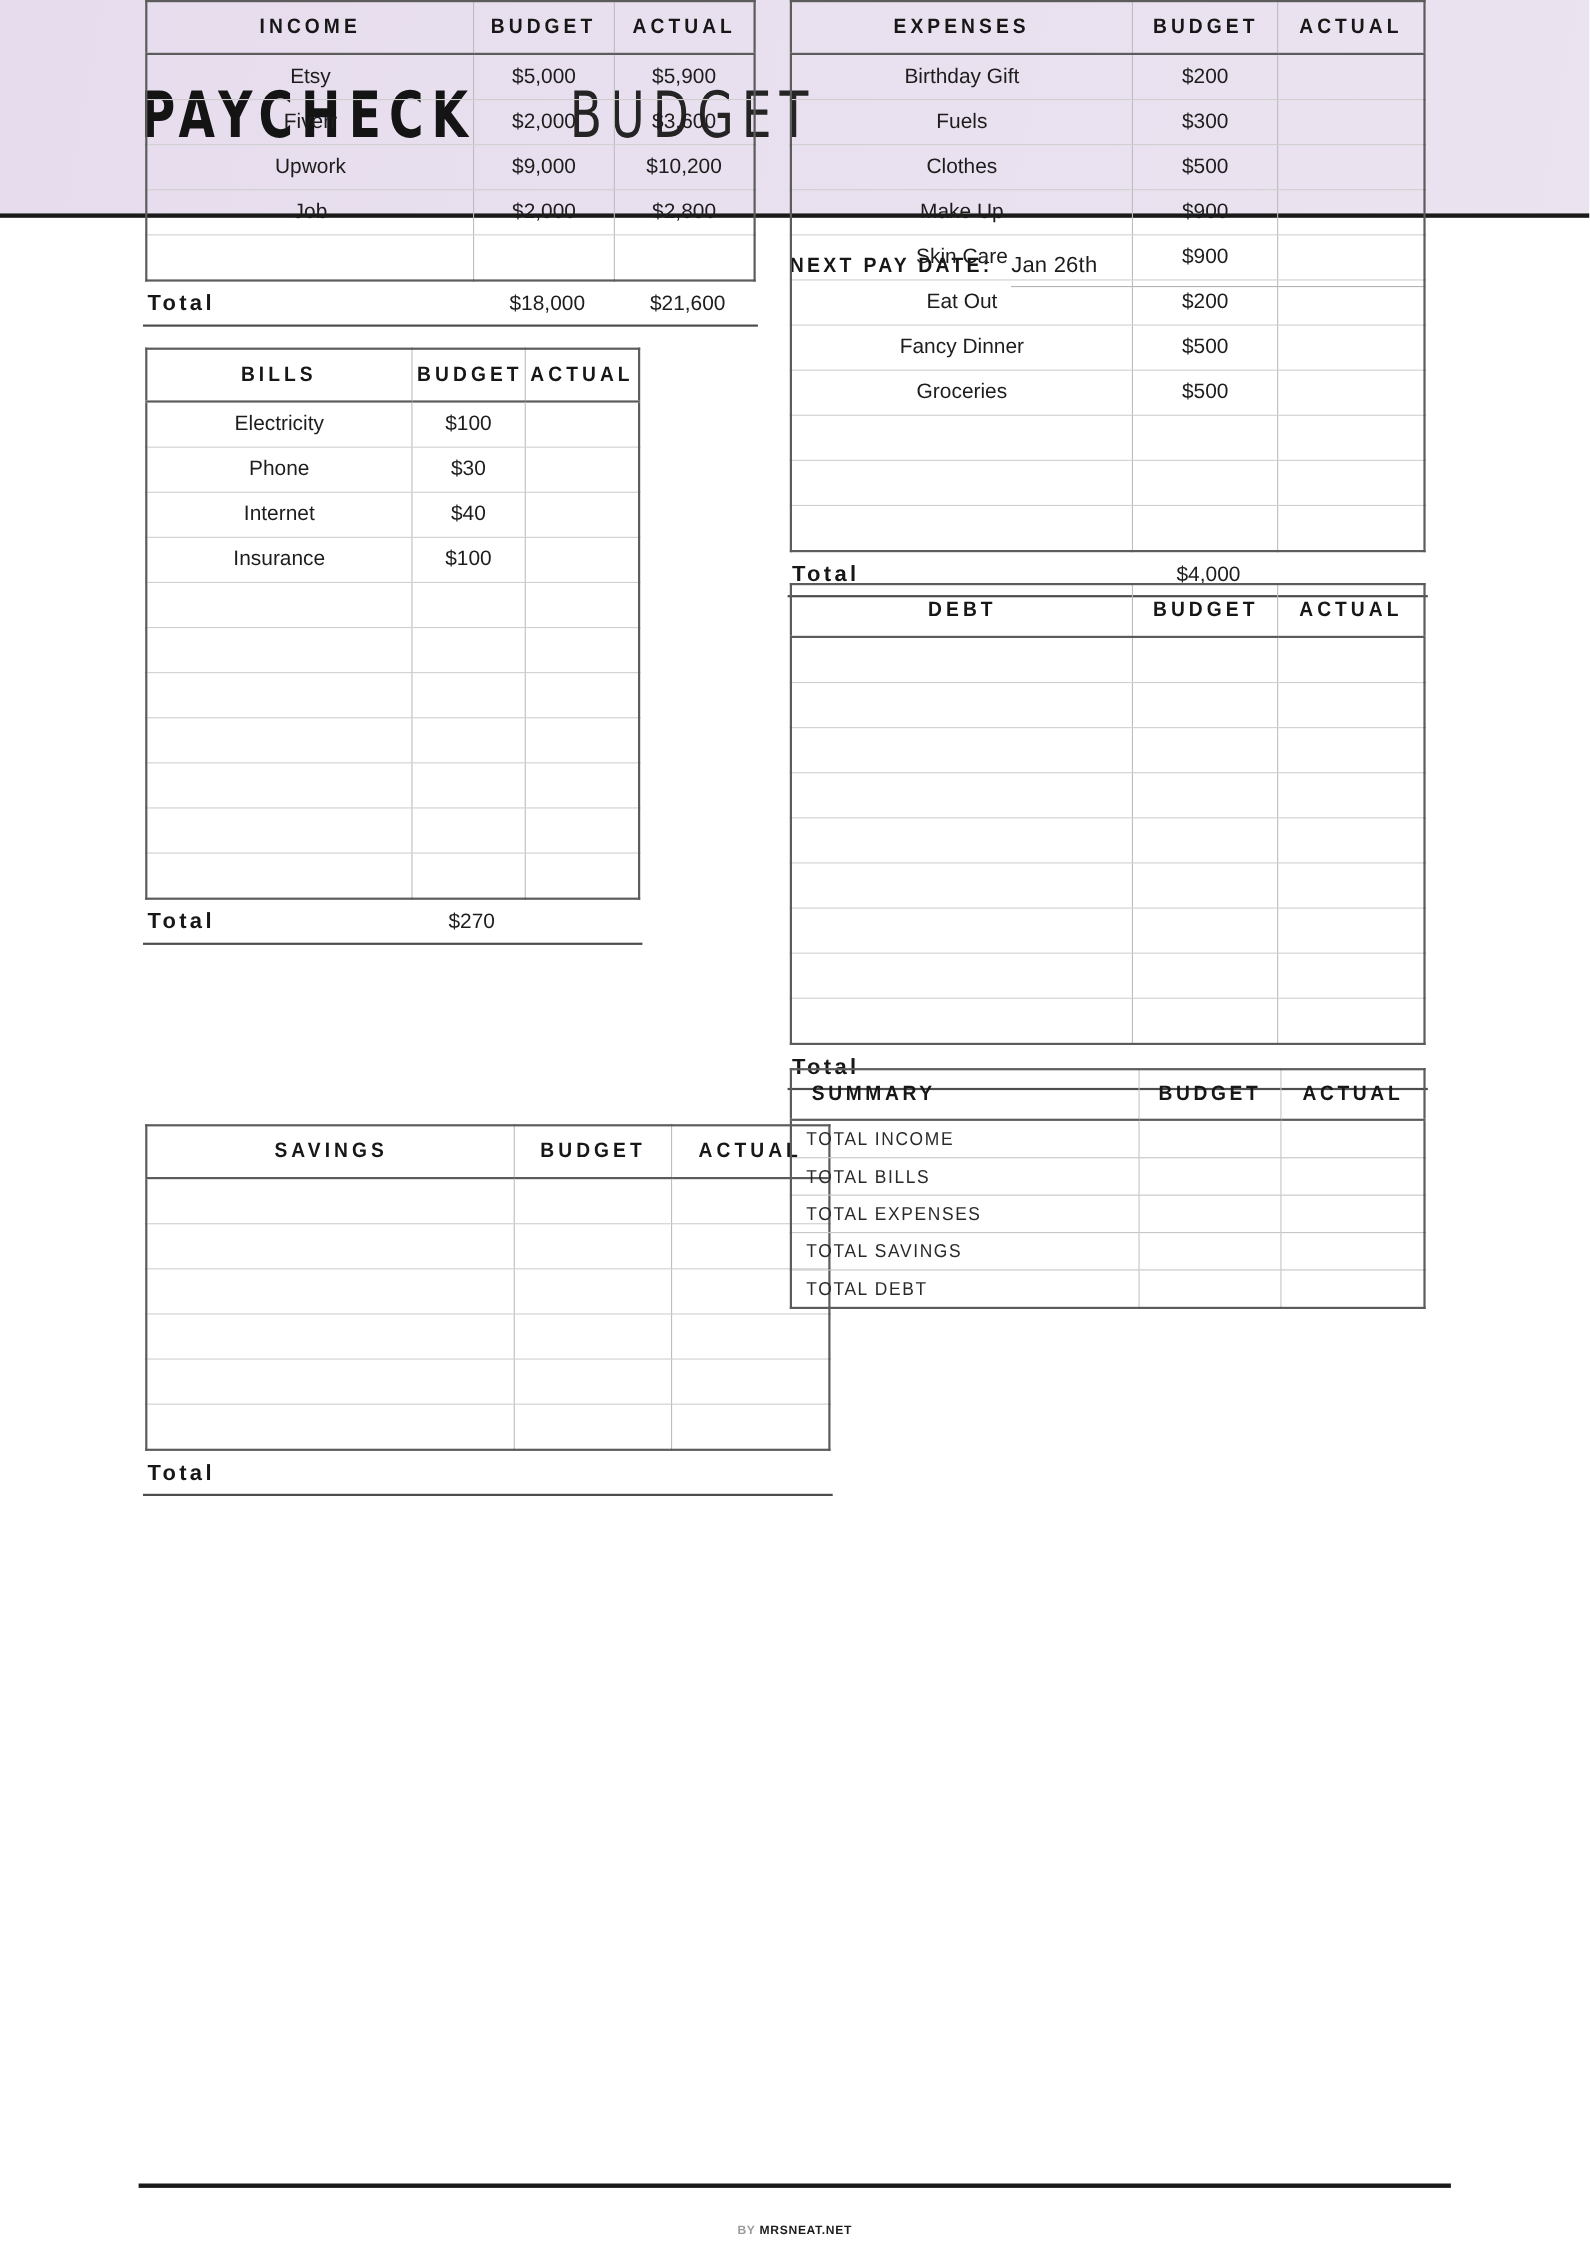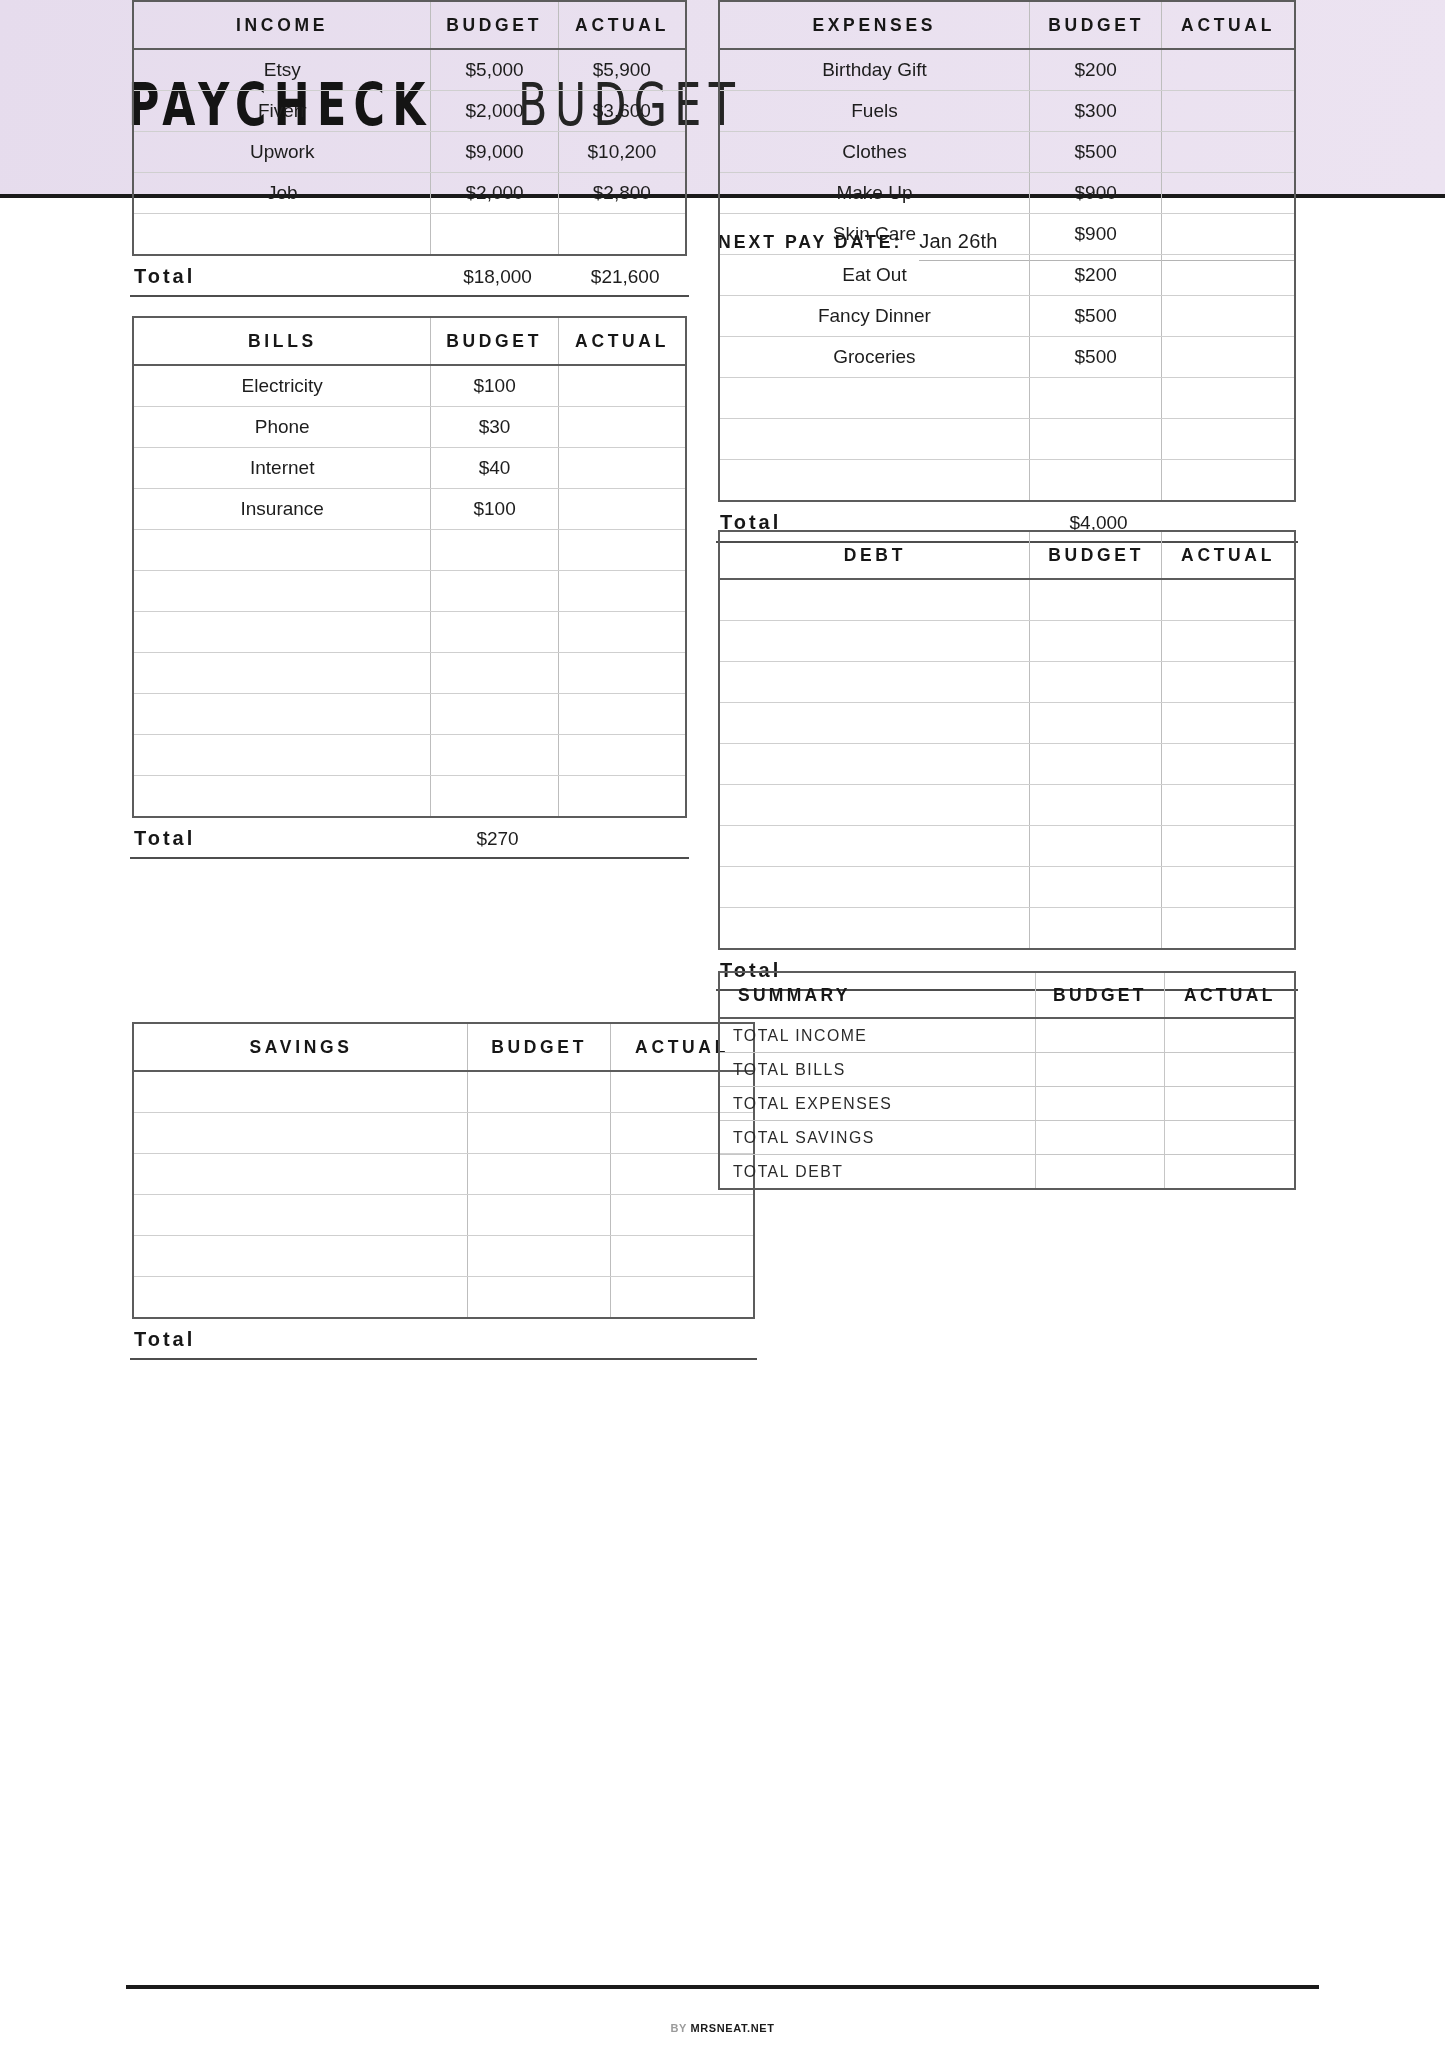--- a/index.html
+++ b/index.html
@@ -286,21 +286,21 @@
           </tr>
         </tbody>
     </table>
     <div class="totalrow">
       <span class="total-label" style="width:54%;">Total</span>
       <span class="total-bud" style="width:23%;">$18,000</span>
       <span class="total-act" style="width:23%;">$21,600</span>
     </div>
   </div>
 
-  <div class="tblock" style="top:316px; left:0; width:555px;">
+  <div class="tblock" style="top:316px; left:0; width:450px;">
     <table class="grid">
       <thead>
         <tr>
           <th class="w-name"><span class="hdr">BILLS</span></th>
           <th class="w-bud"><span class="hdr">BUDGET</span></th>
           <th class="w-act"><span class="hdr">ACTUAL</span></th>
         </tr>
       </thead>
       <tbody>
           <tr>

